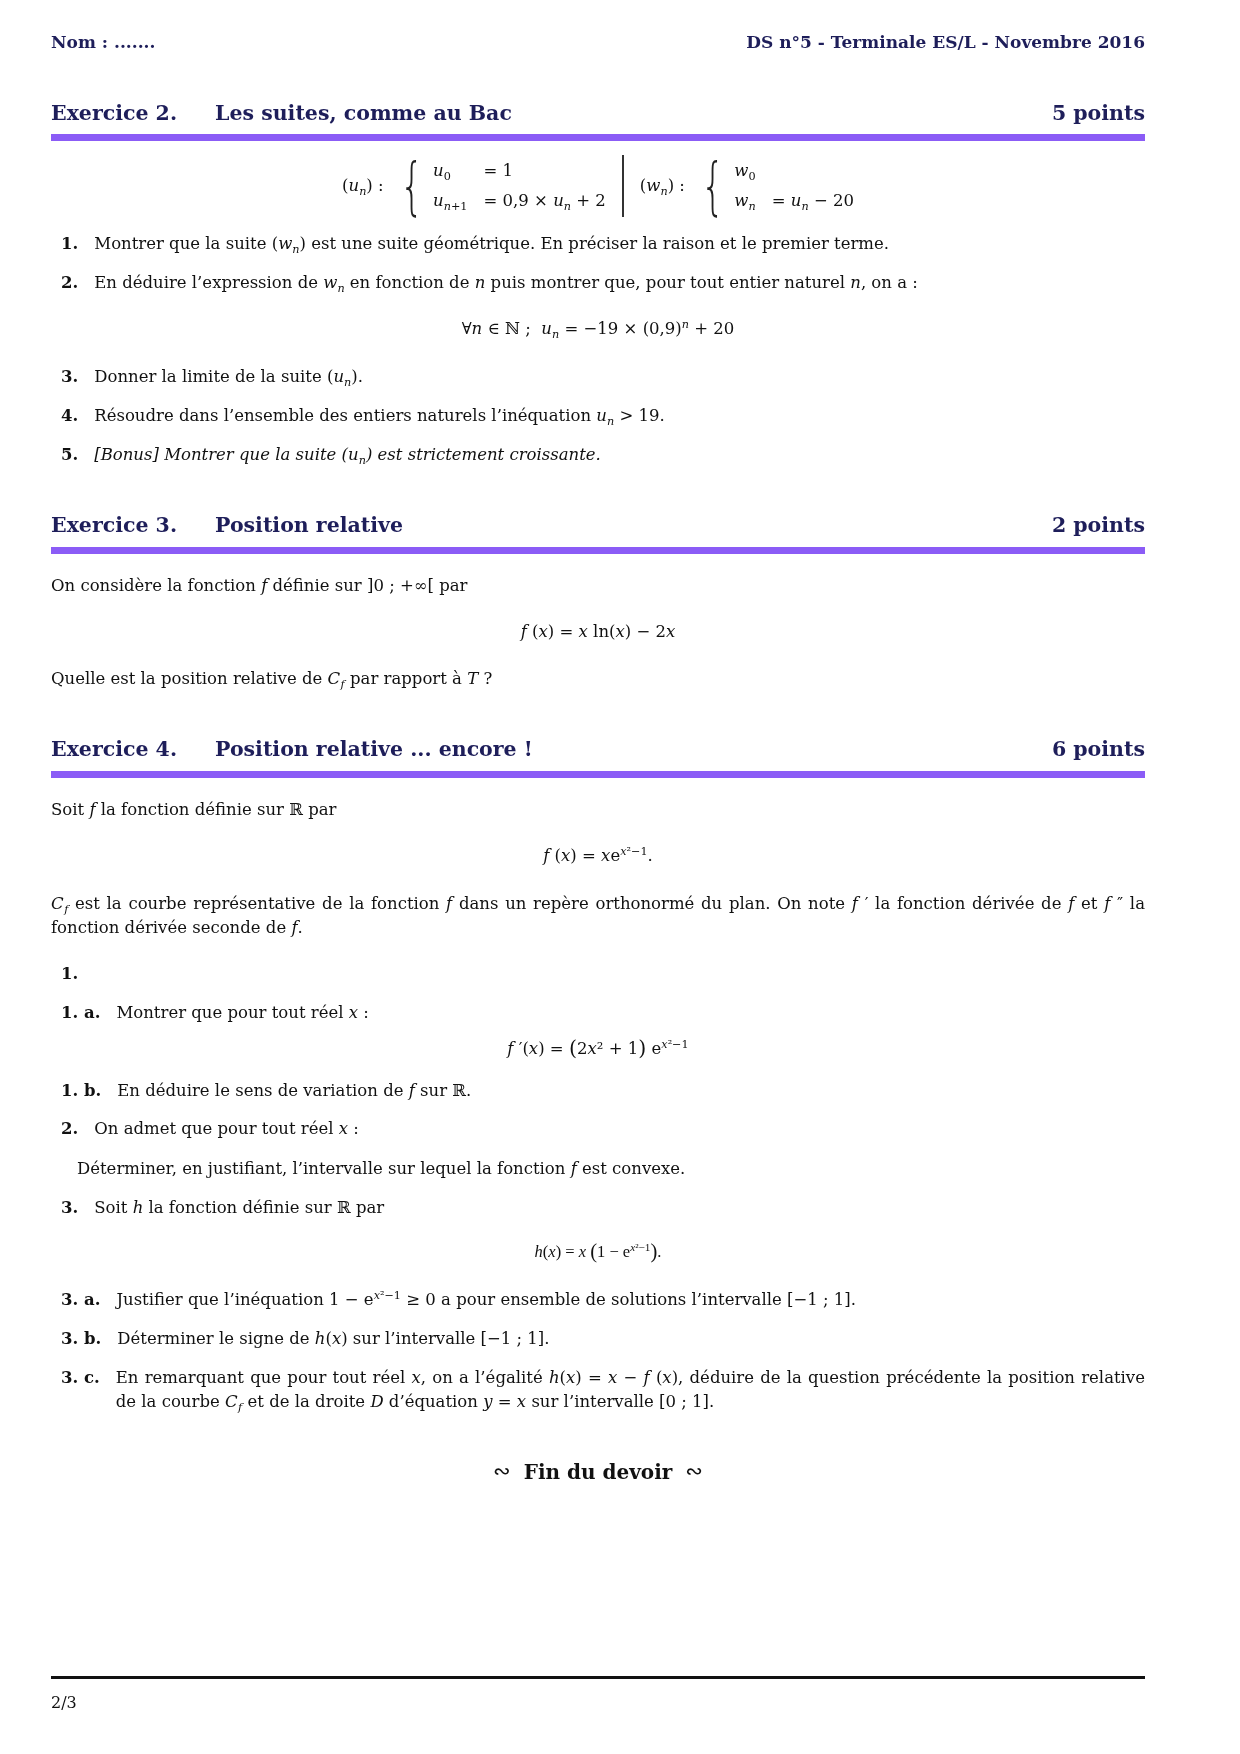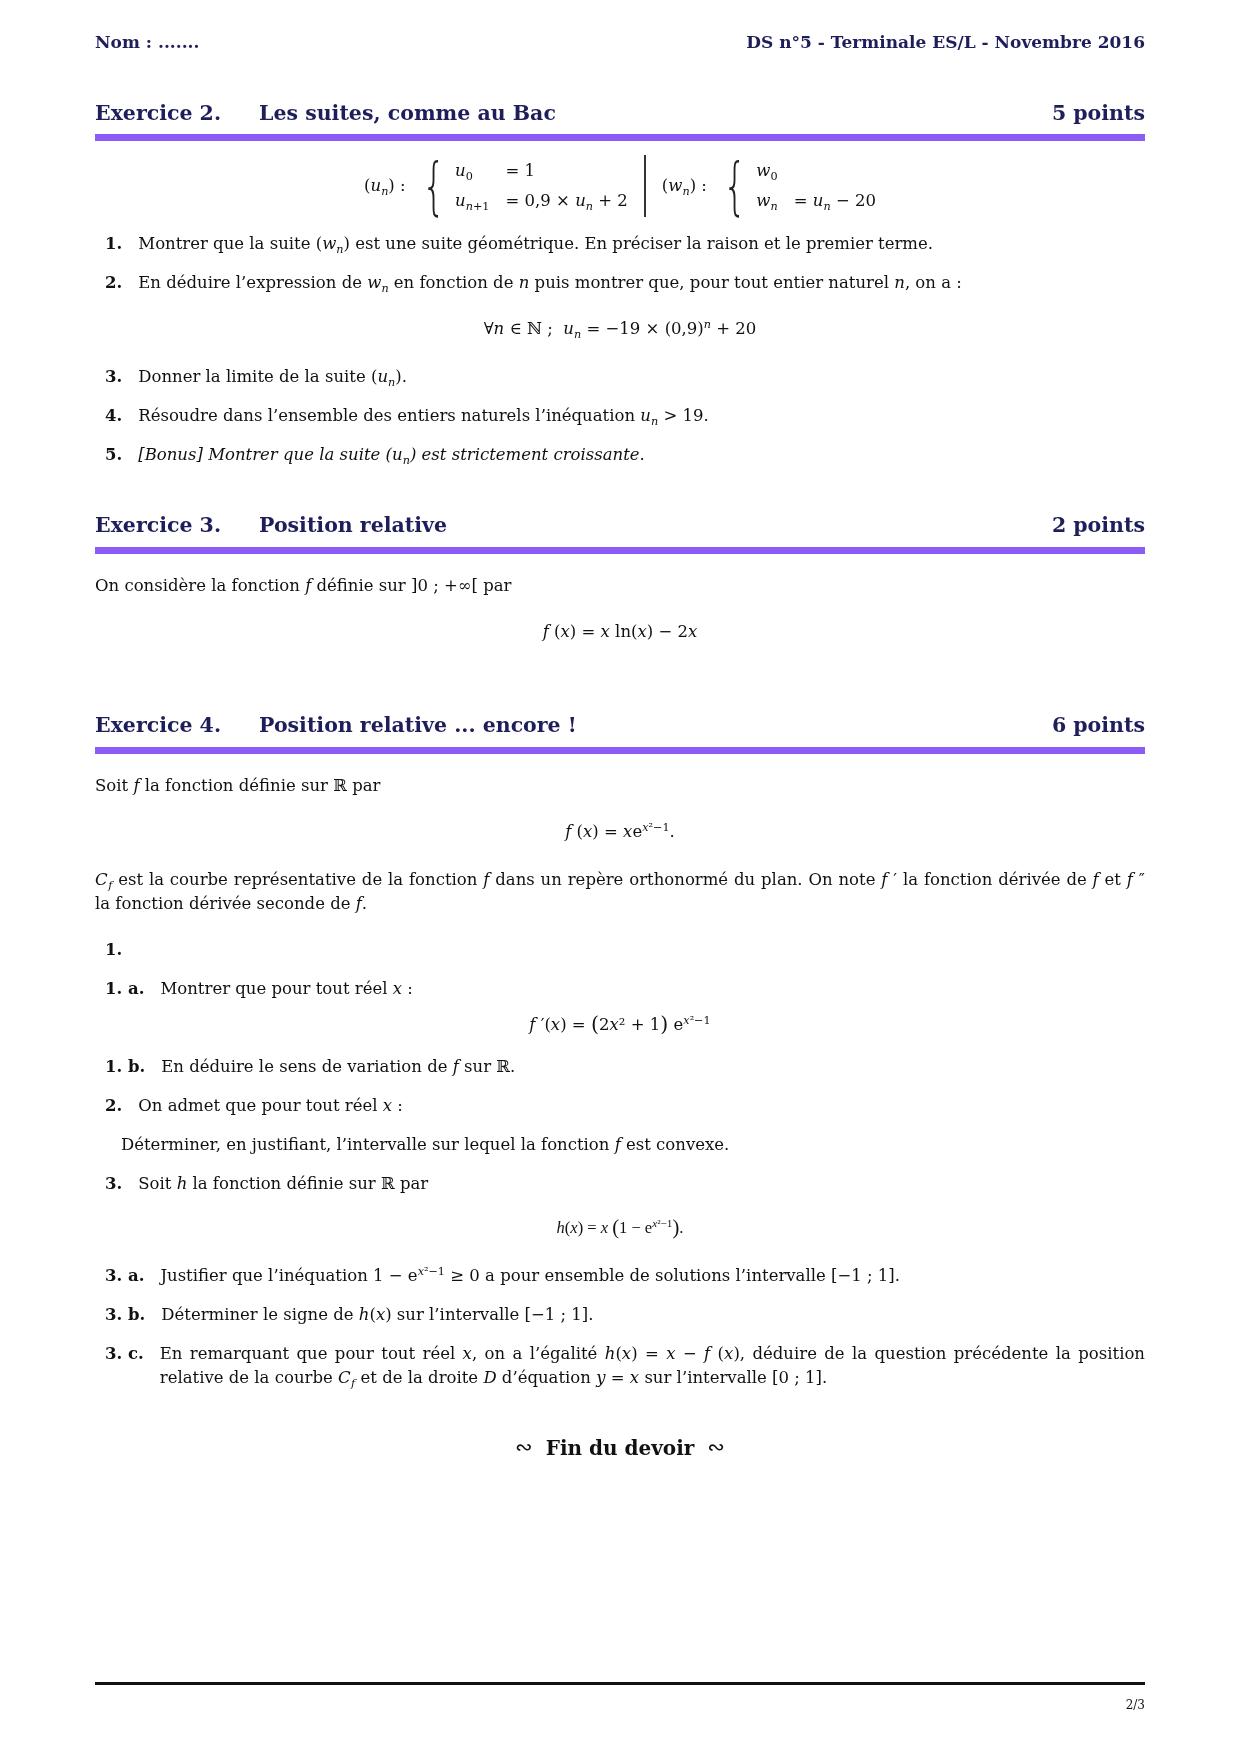--- a/index.html
+++ b/index.html
@@ -2,21 +2,21 @@
 <html><head>
 <meta charset="utf-8">
 <style>
   html, body { margin: 0; padding: 0; background: #ffffff; }
   .page {
     position: relative;
     box-sizing: border-box;
     width: 1240px;
     height: 1754px;
     margin: 0 auto;
-    padding: 30px 95px 40px 95px;
+    padding: 30px 95px 40px 51px;
     background: #ffffff;
     font-family: "DejaVu Serif", serif;
     font-size: 16.5px;
     line-height: 1.45;
     color: #111111;
     display: flex;
     flex-direction: column;
   }
   
   .doc-header {
@@ -92,21 +92,21 @@
   .fin {
     text-align: center;
     margin-top: 42px;
     font-weight: bold;
     font-size: 20px;
   }
   .orn { font-weight: normal; font-size: 21px; margin: 0 13px; vertical-align: 1px; }
   
   .doc-footer { margin-top: auto; }
   .footer-rule { border-top: 3px solid #111; height: 0; }
-  .page-number { text-align: right; margin-top: 12px; font-size: 12px; }
+  .page-number { text-align: left; margin-top: 12px; font-size: 16px; }
 </style>
 </head>
 <body>
 
 <div class="page">
 
   <div class="doc-header">
     <span>Nom : .......</span>
     <span>DS n°5  -  Terminale ES/L -  Novembre 2016</span>
   </div>
@@ -170,20 +170,21 @@
 
   <section class="mt-ex">
     <div class="ex-head">
       <span class="ex-label">Exercice 3.</span>
       <span class="ex-title">Position relative</span>
       <span class="ex-points">2 points</span>
     </div>
 
     <p class="body-text">On considère la fonction <i>f</i> définie sur ]0 ; +∞[ par</p>
     <p class="formula"><i>f</i> (<i>x</i>) = <i>x</i> ln(<i>x</i>) − 2<i>x</i></p>
+    <p class="body-text tight">Quelle est la position relative de <span class="cal">C</span><sub><i>f</i></sub> par rapport à <i>T</i> ?</p>
   </section>
 
   <section class="mt-ex">
     <div class="ex-head">
       <span class="ex-label">Exercice 4.</span>
       <span class="ex-title">Position relative ... encore !</span>
       <span class="ex-points">6 points</span>
     </div>
 
     <p class="body-text">Soit <i>f</i> la fonction définie sur ℝ par</p>

